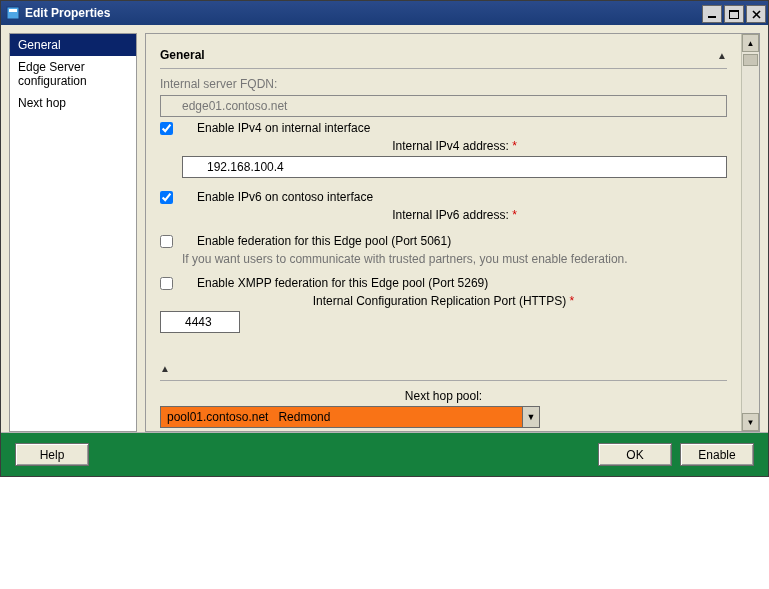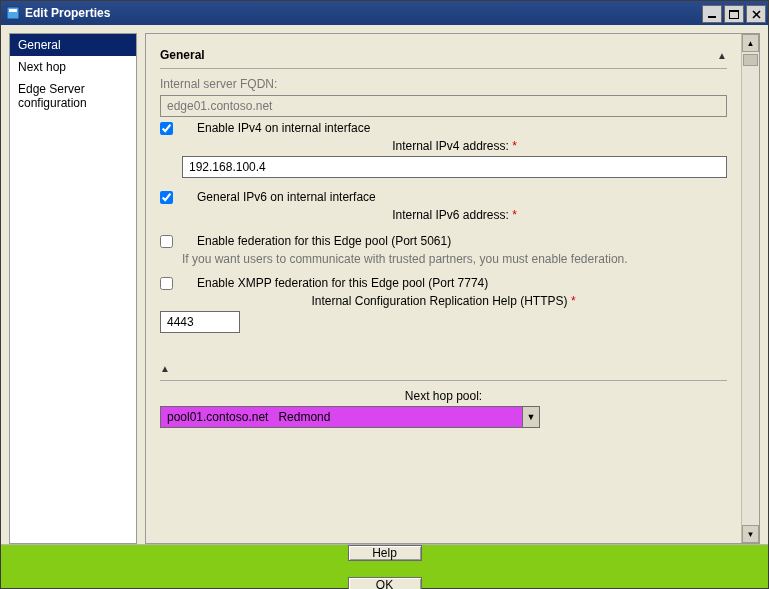--- a/index.html
+++ b/index.html
@@ -3,21 +3,21 @@
 <meta charset="utf-8">
 <style>
   * { box-sizing: border-box; }
   html, body {
     margin: 0; padding: 0;
     font-family: "Segoe UI", Tahoma, Arial, sans-serif;
     font-size: 12px;
     background: #fff;
   }
   .window {
-    width: 769px; height: 589px;
+    width: 769px; height: 477px;
     border: 1px solid #3b3b3b;
     display: flex; flex-direction: column;
     background: #ece9d8;
   }
   
   .titlebar {
     height: 24px;
     background: linear-gradient(#2a4a8a,#1b3c78);
     color: #fff;
     display: flex; align-items: center;
@@ -124,65 +124,64 @@
     margin-bottom: 8px;
   }
   .section-header .title { flex:1; }
   .section-header .chev {
     font-size:10px; color:#333;
   }
   .label-grey { color:#777; margin-bottom:4px;}
   .input-disabled {
     background:#ece9d8;
     border:1px solid #8a8a8a;
-    padding:3px 6px;
+    padding:3px 21px;
     color:#777;
     width:100%;
   }
   .warning {
     color:#d00000;
     margin:6px 0 10px 0;
   }
   .checkbox-row {
     display:flex; align-items:center; gap:24px; margin:4px 0;
   }
   .checkbox-row input[type=checkbox]{margin:0}
   .subblock { margin:2px 0 12px 22px; }
   .field-label { margin-bottom:3px;text-align:center; }
   .req { color:#d00000; }
   .text-input {
     width:100%;
     background:#fff; border:1px solid #6a6a6a;
-    padding:3px 6px;
+    padding:3px 24px;
     font-family:inherit; font-size:12px;
   }
   .hint { color:#737373; margin:2px 0 10px 22px; }
   .small-input { width:80px; }
   .section-spacer { height:26px; }
   .combo {
     display:flex; width:380px;
   }
   .combo input {
-    flex:1; background:#d946ef;border:1px solid #6a6a6a;border-right:none;
+    flex:1; background:#f97316;border:1px solid #6a6a6a;border-right:none;
     padding:3px 6px;font-family:inherit;font-size:12px;
   }
   .combo .drop {
     width:18px;border:1px solid #6a6a6a;background:#d6d3c4;
     display:flex;align-items:center;justify-content:center;font-size:9px;
   }
 
   
   .footer {
     height: 44px;
     display:flex; align-items:center;
-    padding: 0 28px;
+    padding: 0 14px;
     border-top:1px solid #b5b5b5;
-    background:#84cc16;
+    background:#15803d;
     gap:8px;
-    flex-direction:column;
   }
   .btn {
     min-width:74px; height:23px;
     background:#ece9d8;
     border:1px solid #6a6a6a;
     font-family:inherit; font-size:12px;
     cursor:default;
     padding:0 10px;
     box-shadow: inset 1px 1px 0 #fff, inset -1px -1px 0 #9a9a9a;
   }
@@ -221,24 +220,24 @@
     </div>
   </div>
 
   <div class="body">
 
     <div class="nav">
       <div class="nav-item selected">
         <span>General</span>
       </div>
       <div class="nav-item">
+        <span>Edge Server configuration</span>
+      </div>
+      <div class="nav-item">
         <span>Next hop</span>
-      </div>
-      <div class="nav-item">
-        <span>Edge Server configuration</span>
       </div>
     </div>
 
     <div class="right">
       <div class="content-border">
       <div class="content">
         <div class="scroll-region">
 
           
           <div class="section-header">
@@ -258,45 +257,45 @@
             <div class="field-label">
               <span>Internal IPv4 address:</span>
               <span class="req">*</span>
             </div>
             <input class="text-input" type="text" value="192.168.100.4" style="">
           </div>
 
           
           <div class="checkbox-row">
             <input type="checkbox" checked="" style="">
-            <span>General IPv6 on internal interface</span>
+            <span>Enable IPv6 on contoso interface</span>
           </div>
           <div class="subblock">
             <div class="field-label">
               <span>Internal IPv6 address:</span>
               <span class="req">*</span>
             </div>
           </div>
 
           
           <div class="checkbox-row">
             <input type="checkbox" style="">
             <span>Enable federation for this Edge pool (Port 5061)</span>
           </div>
           <div class="hint">If you want users to communicate with trusted partners, you must enable federation.</div>
 
           
           <div class="checkbox-row">
             <input type="checkbox" style="">
-            <span>Enable XMPP federation for this Edge pool (Port 7774)</span>
+            <span>Enable XMPP federation for this Edge pool (Port 5269)</span>
           </div>
 
           
           <div class="field-label">
-            <span>Internal Configuration Replication Help (HTTPS)</span>
+            <span>Internal Configuration Replication Port (HTTPS)</span>
             <span class="req">*</span>
           </div>
           <input class="text-input small-input" type="text" value="4443" style="">
 
           <div class="section-spacer"></div>
 
           
           <div class="section-header">
             <span class="chev">▲</span>
           </div>
@@ -315,16 +314,16 @@
         </div>
       </div>
       </div>
     </div>
   </div>
 
   <div class="footer">
     <button class="btn">Help</button>
     <span class="footer-spacer"></span>
     <button class="btn">OK</button>
-    <button class="btn">Redmond</button>
+    <button class="btn">Enable</button>
   </div>
 
 </div>
 
 </body></html>

